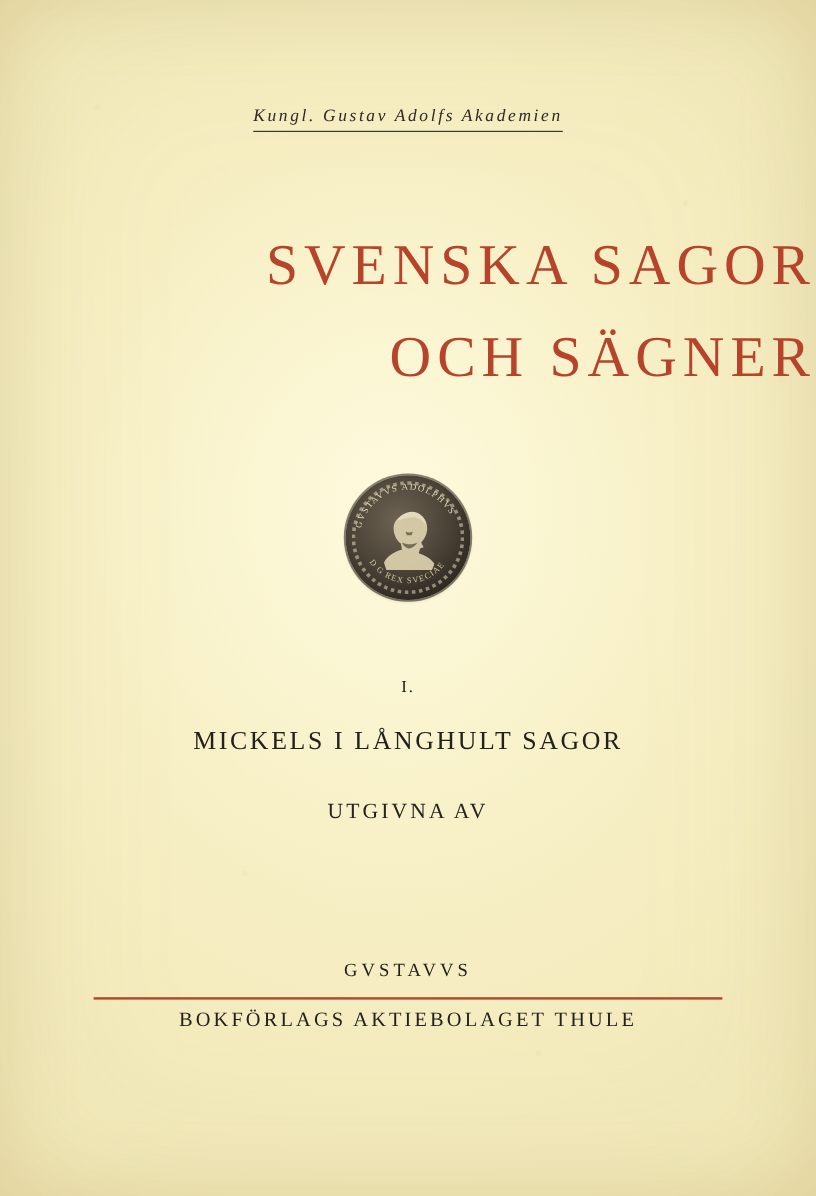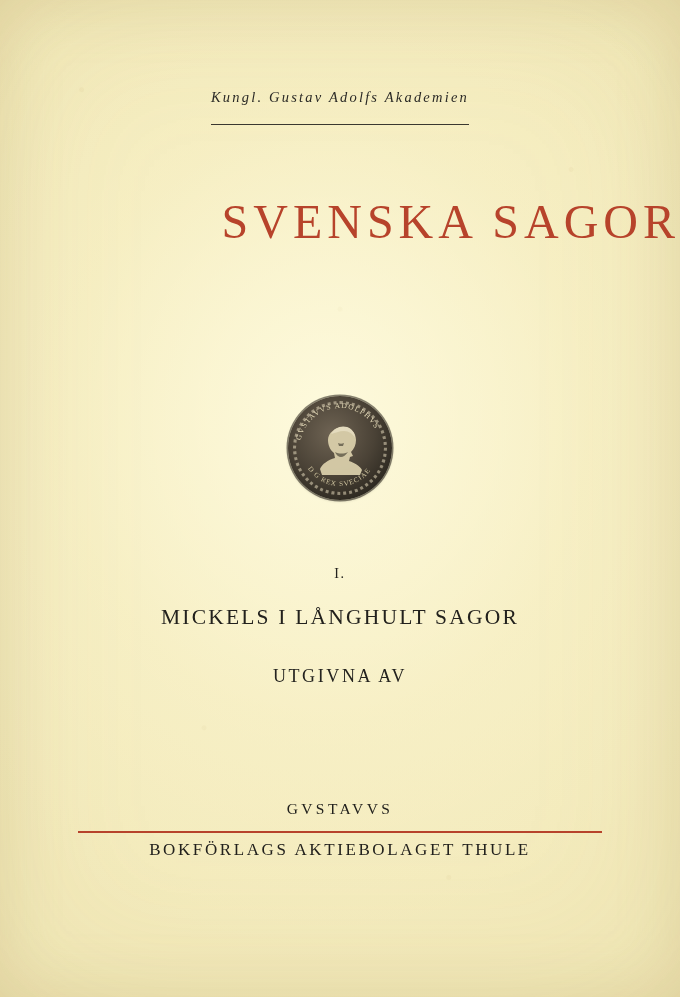--- a/index.html
+++ b/index.html
@@ -63,21 +63,21 @@
     left: 0;
     right: 0;
   }
   .academy {
     display: inline-block;
     font-family: "Liberation Serif", serif;
     font-style: italic;
     font-size: 14.5px;
     letter-spacing: 2.2px;
     color: #2b2a26;
-    padding-bottom: 18px;
+    padding-bottom: 3px;
     border-bottom: 1.2px solid #3a3830;
     white-space: nowrap;
   }
 
   
   .title-block {
     position: absolute;
     top: 198px;
     left: 0;
     right: 0;
@@ -209,20 +209,21 @@
   <div class="edge-shade"></div>
 
   <div class="content">
 
     <div class="academy-wrap">
       <span class="academy">Kungl. Gustav Adolfs Akademien</span>
     </div>
 
     <div class="title-block">
       <div class="title-line l1">SVENSKA SAGOR</div>
+      <div class="title-line l2">OCH SÄGNER</div>
     </div>
 
     <div class="medallion-wrap">
       <div class="medallion">
         <div class="ring"></div>
         <svg class="bust" viewBox="0 0 54 62">
           <g fill="#ddd2ad" opacity="0.92">
             <path d="M31 8c7 0 12 6 12 13 0 5-2 9-5 12l2 4-3 1-1 4c6 2 11 5 13 9l-2 5H9l-2-6c2-5 8-9 15-11l-1-5c-4-3-6-8-6-13C15 14 22 8 31 8z"></path>
             <path d="M18 15c3-6 10-9 16-7 5 2 8 6 8 11-2-4-6-7-11-7-5 0-9 2-13 3z" fill="#efe6c8"></path>
           </g>

